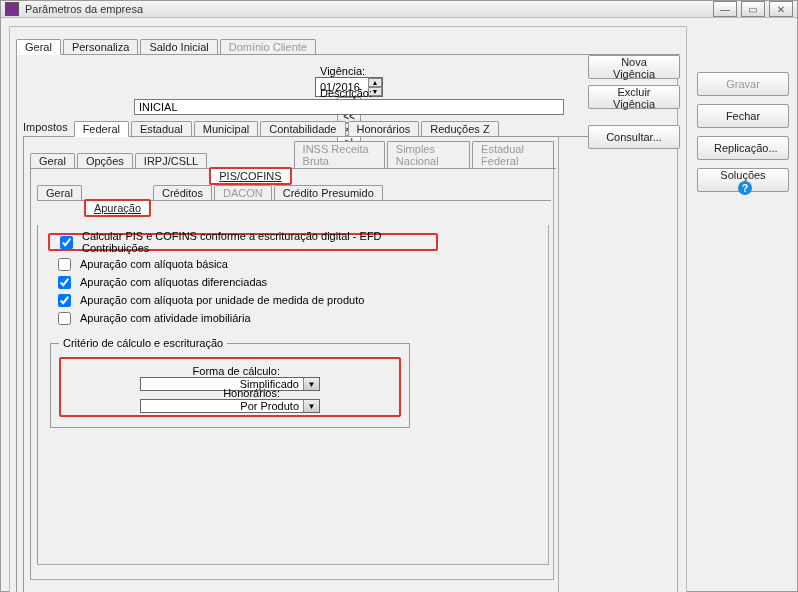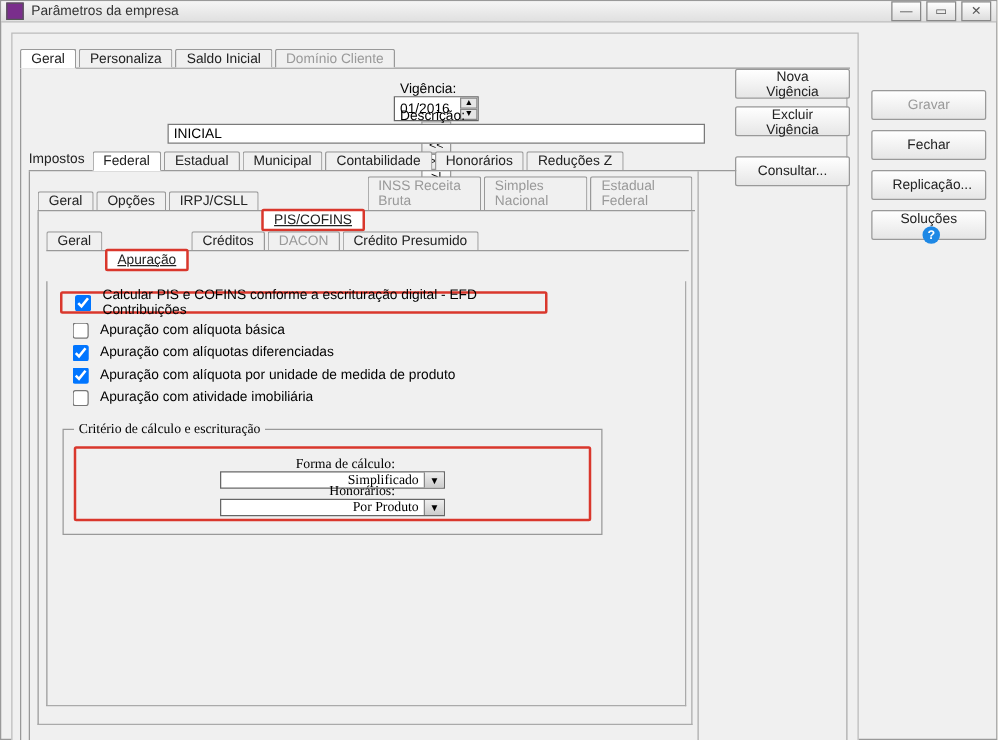--- a/index.html
+++ b/index.html
@@ -145,22 +145,21 @@
   .hl-red { border:2px solid #d9372c; border-radius:2px; }
   .tab.hl-red { border:2px solid #d9372c !important; border-bottom:2px solid #d9372c !important; top:17px;text-decoration:underline; }
 
   .chkrow { display:flex; align-items:center; gap:6px; height:18px; padding-left:12px;}
   input[type=checkbox] { width:13px;height:13px;}
 
   fieldset.crit {
     border:1px solid #999;
     margin:10px 4px 4px 8px;
     padding:8px 8px 10px 8px;
-    width:432px;
-    font-family:Liberation Serif, serif;
+    width:360px;
   }
   fieldset.crit legend { padding:0 4px; }
   .combo {
     display:flex;align-items:center;height:20px;border:1px solid #666;background:#fff;width:180px;
   }
   .combo span { flex:1; padding:0 4px; }
   .combo .dd {
     width:16px;height:100%;background:linear-gradient(#eee,#ccc);
     border-left:1px solid #888;display:flex;align-items:center;justify-content:center;font-size:8px;cursor:pointer;
   }

